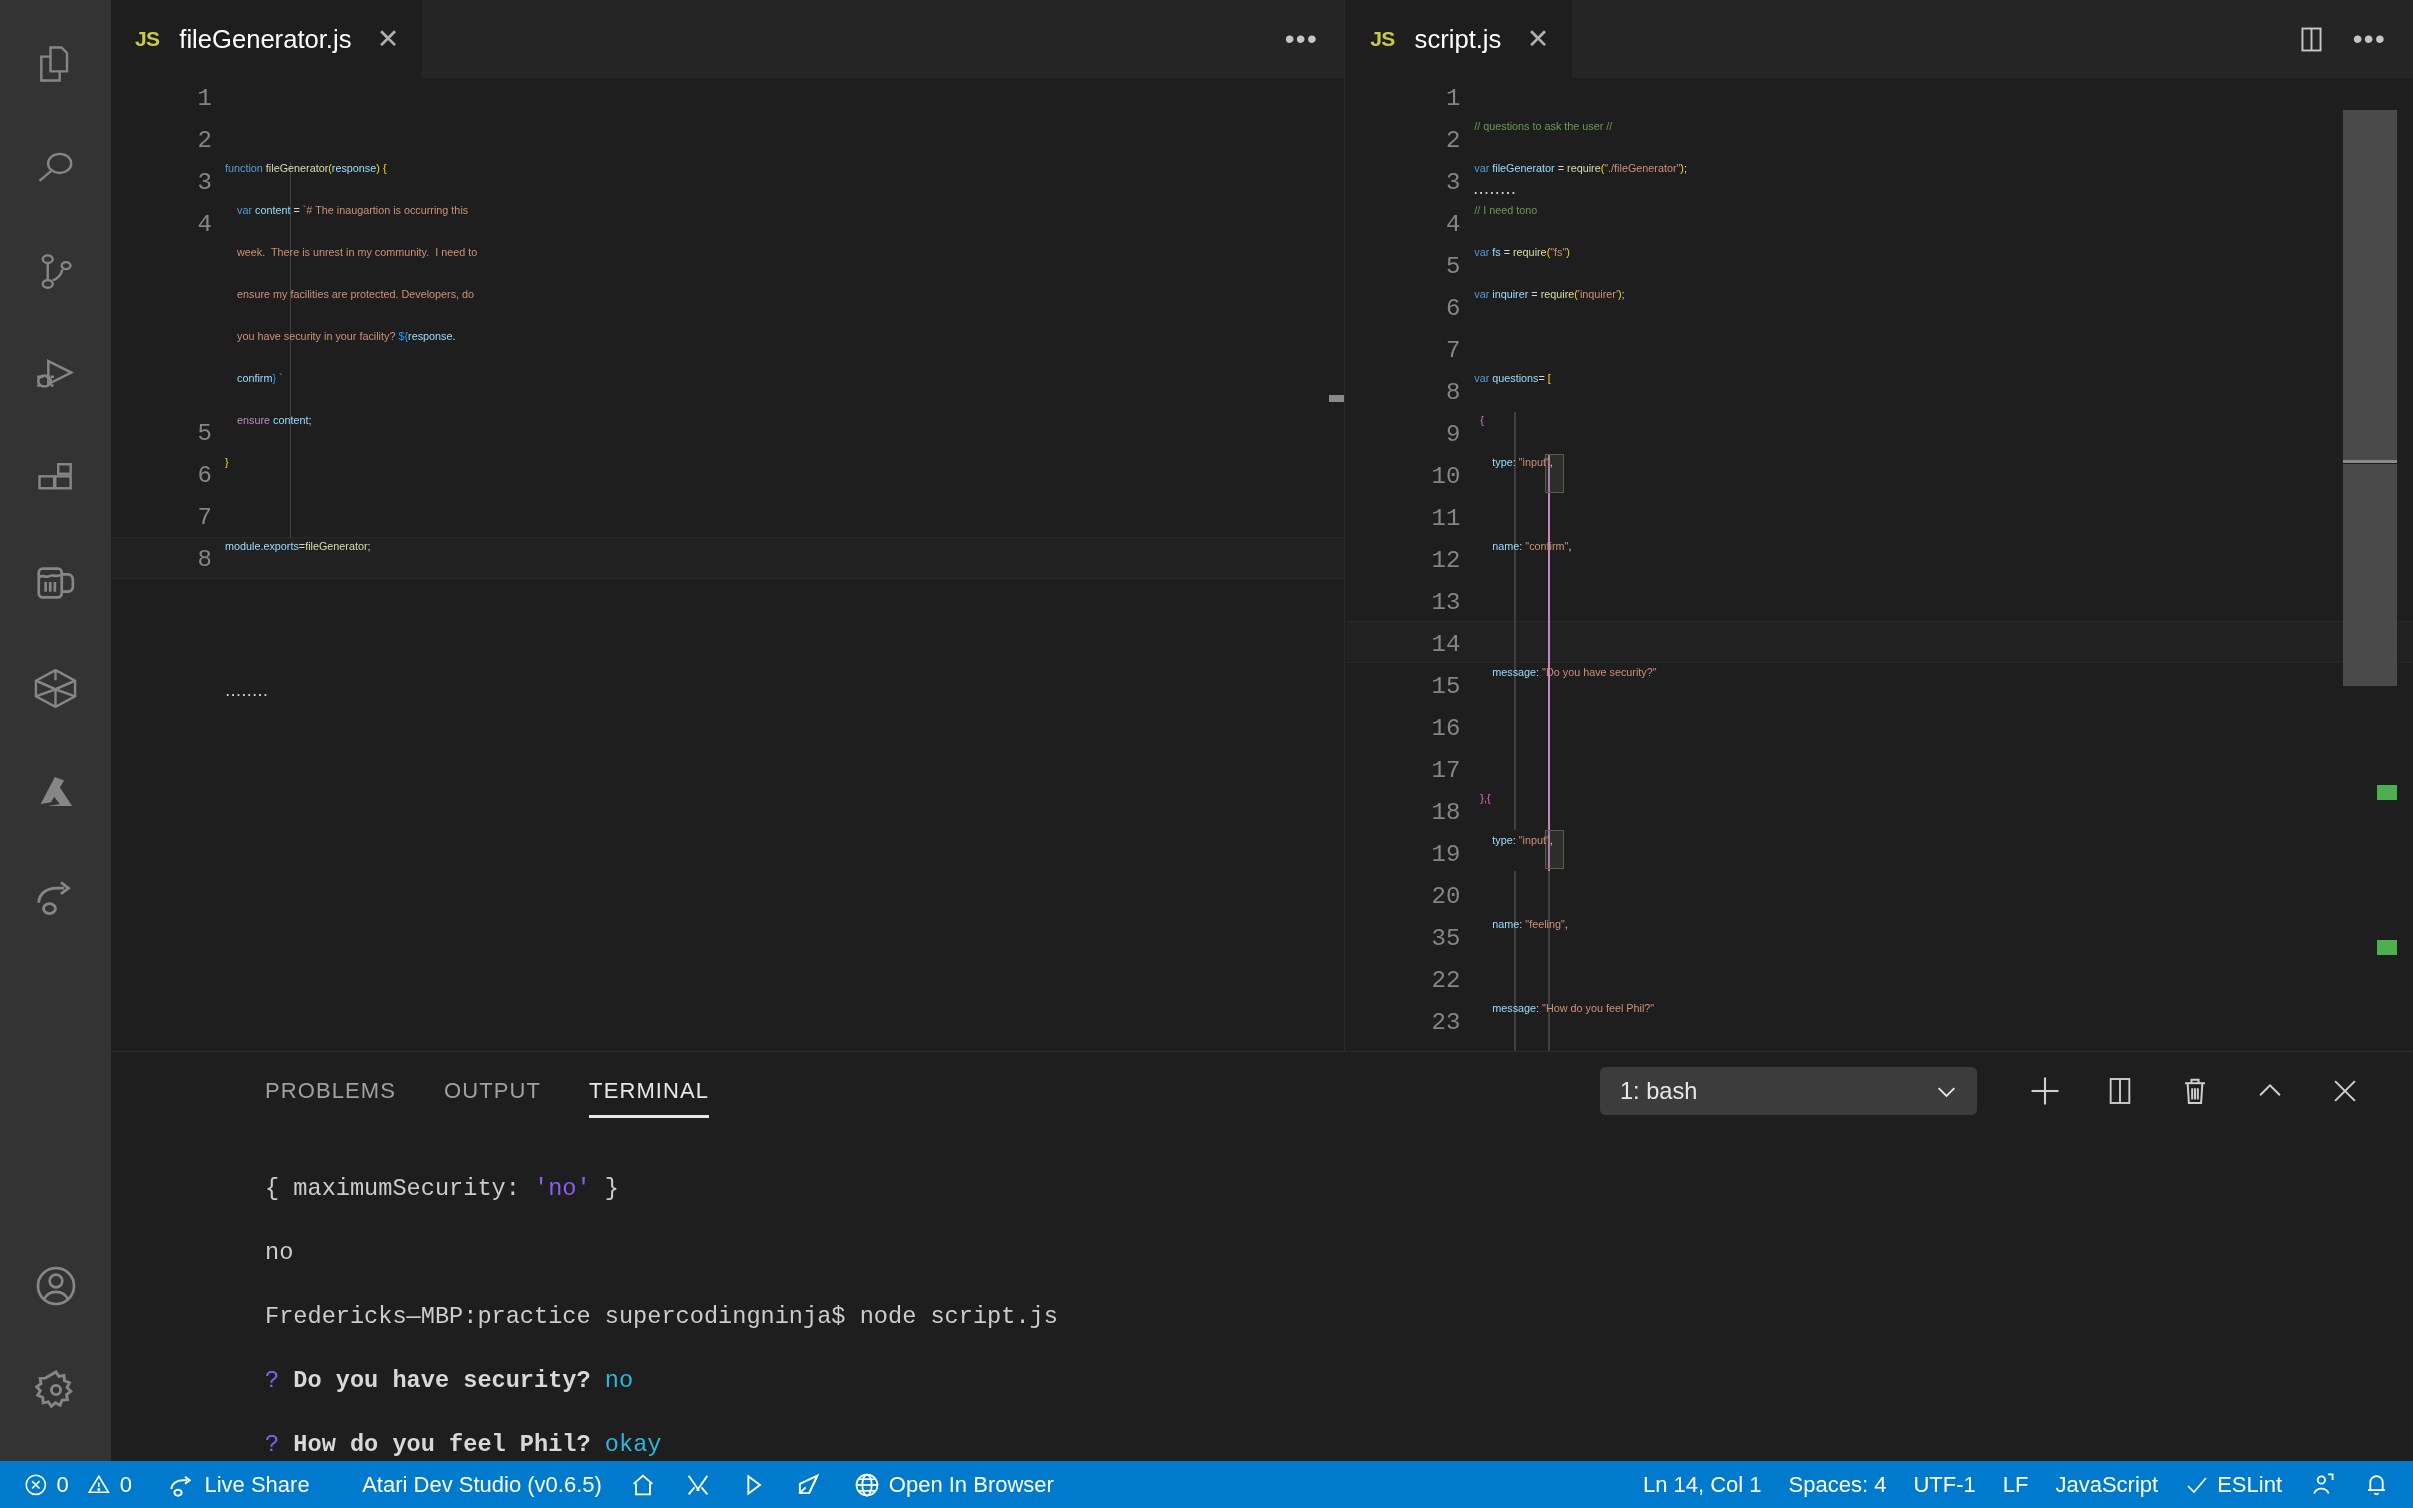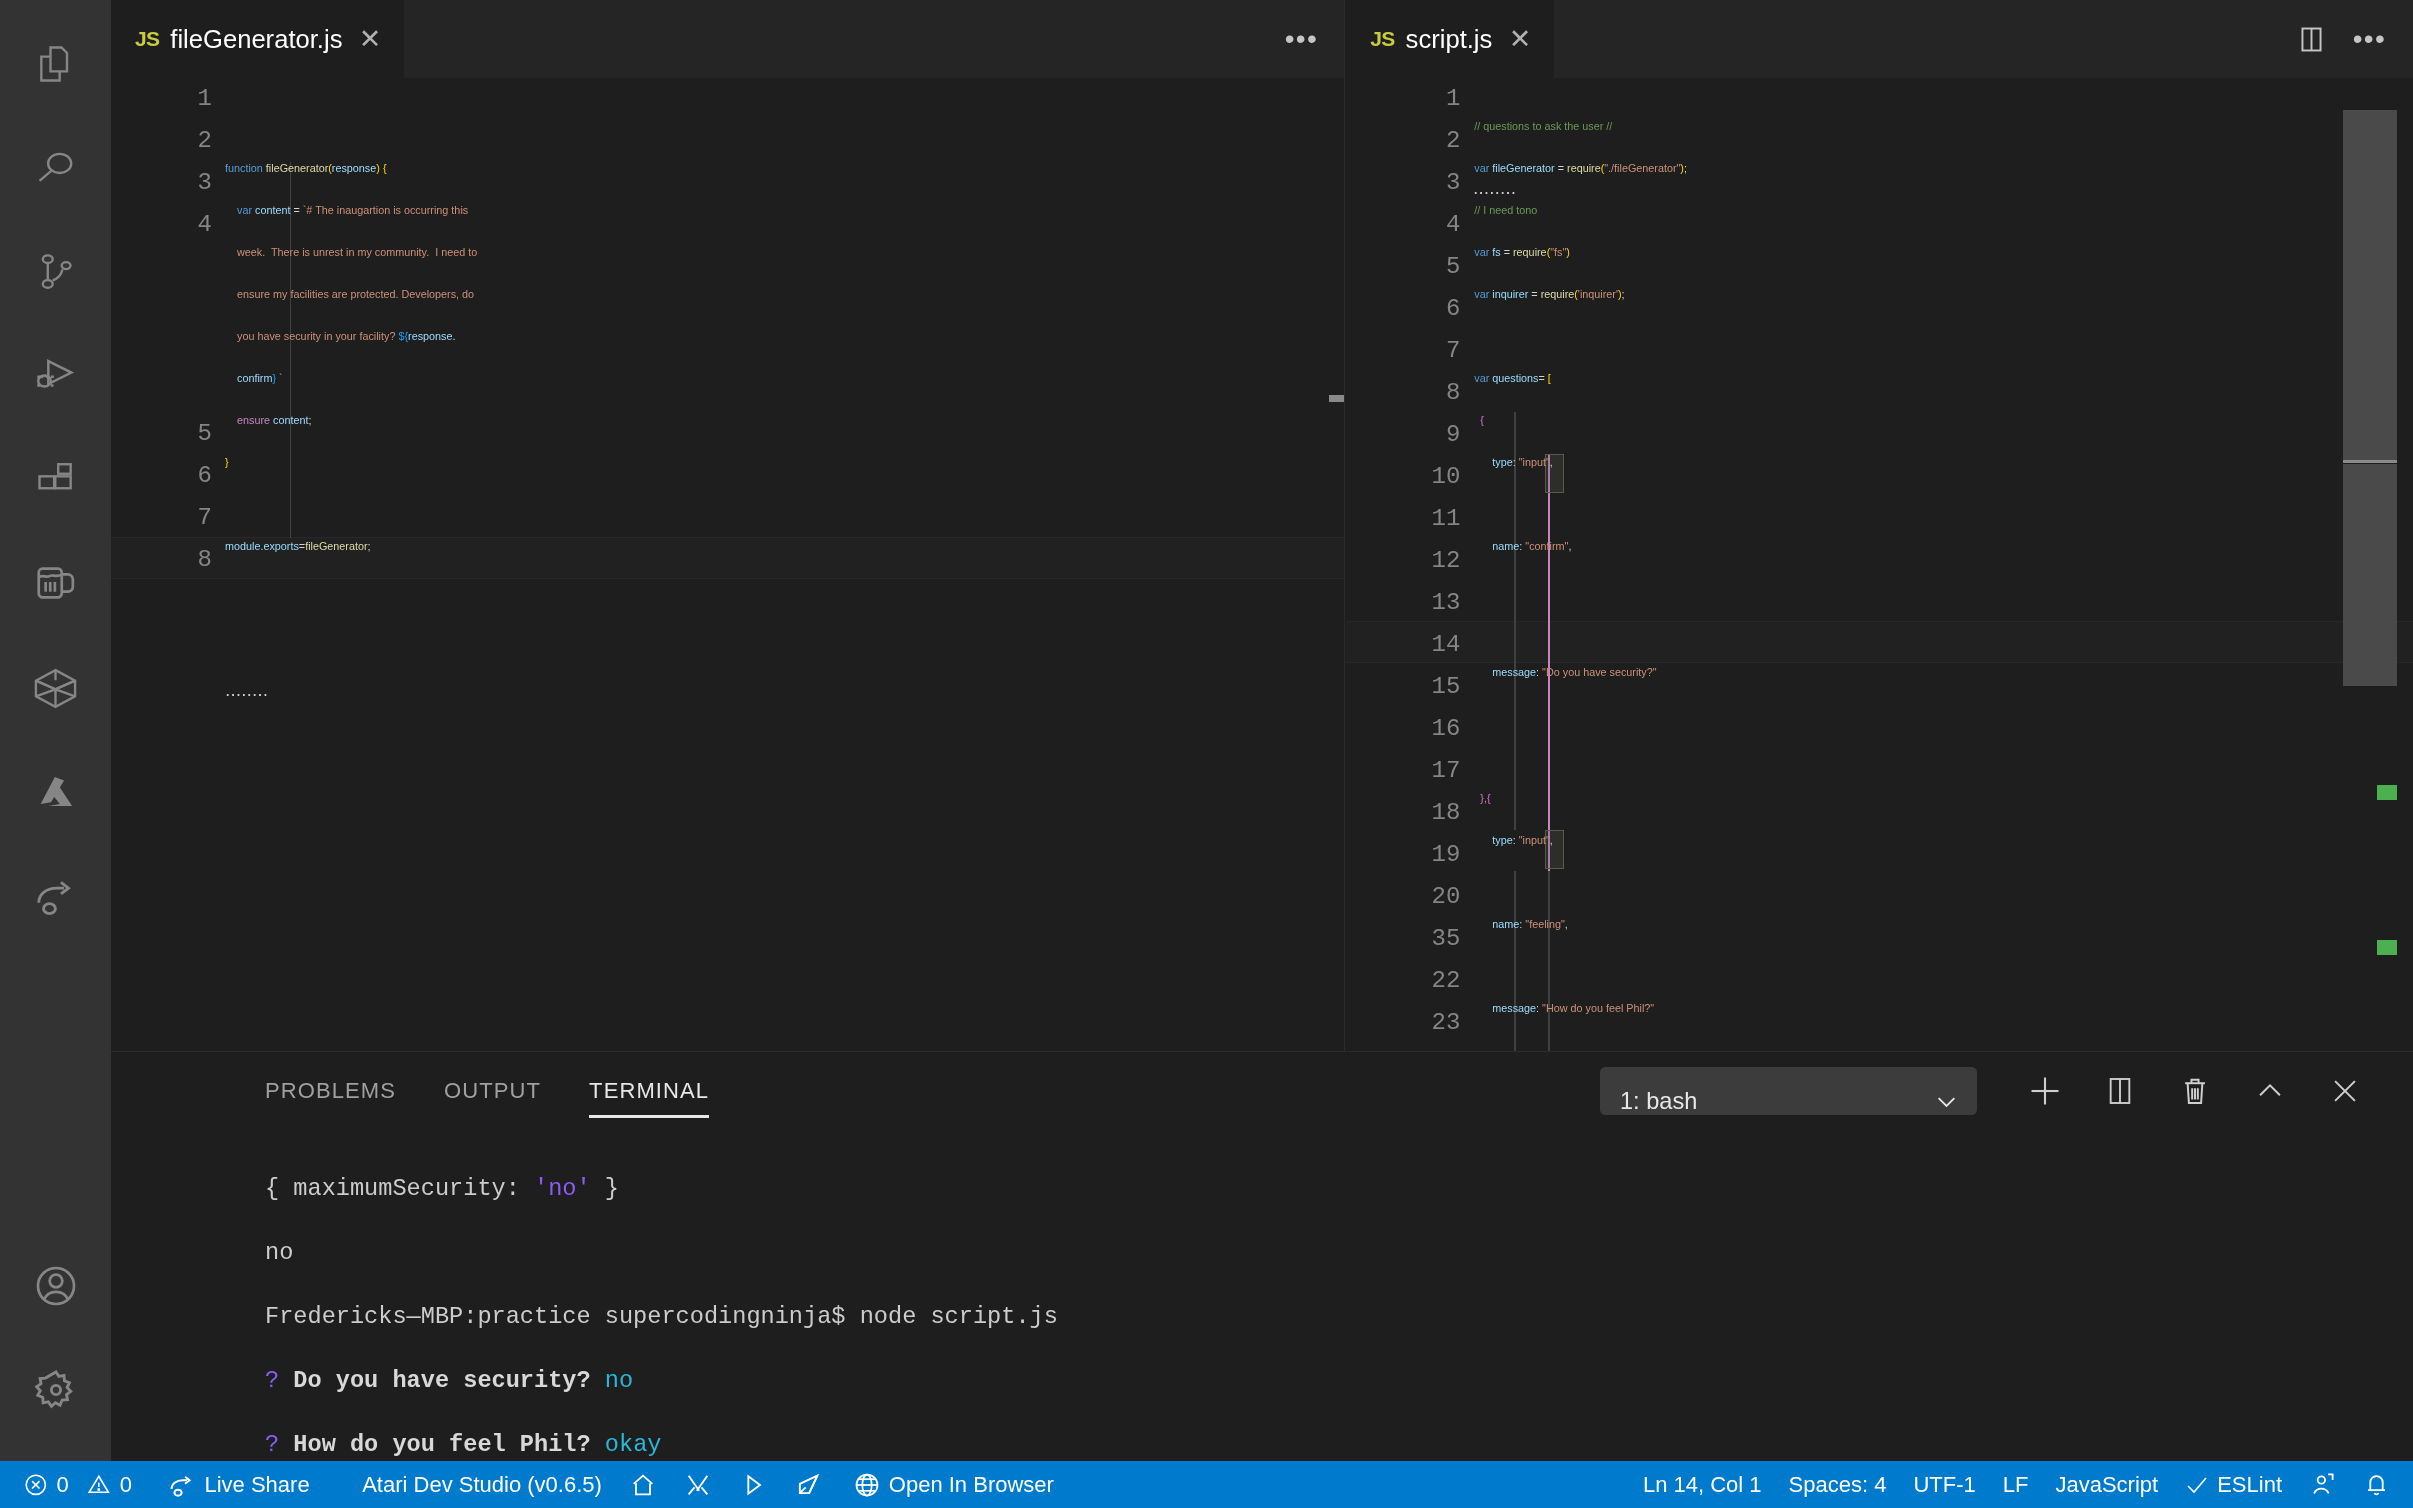--- a/index.html
+++ b/index.html
@@ -33,21 +33,21 @@
   .editor-area { flex:1 1 auto; display:flex; flex-direction:column; min-width:0; }
   .editor-groups { display:flex; flex:0 0 1051px; height:1051px; min-height:0; }
 
   .egroup { display:flex; flex-direction:column; min-width:0; position:relative; background:#1e1e1e; }
   .egroup.left  { flex:0 0 1234px; width:1234px; }
   .egroup.right { flex:1 1 auto; }
 
   
   .tabbar { height:78px; background:#252526; display:flex; align-items:stretch; position:relative; }
   .tab {
-    display:flex; align-items:center; gap:11px;
+    display:flex; align-items:center; gap:20px;
     padding:0 23px 0 24px;
     background:#1e1e1e; color:#ffffff;
     font-size:25.6px; height:78px;
     border-right:0.7px solid #252526;
     cursor:pointer; white-space:nowrap;
   }
   .tab .js-badge {
     color:#cbcb41; font-weight:bold; font-size:21px; letter-spacing:-0.7px;
   }
   .tab .tab-close { color:#b0b0b0; font-size:27px; line-height:1; margin-left:5.4px; }
@@ -124,21 +124,21 @@
   .ptab:first-child { padding-left:0; }
   .ptab.active { color:#e7e7e7; }
   .ptab.active::after {
     content:""; position:absolute; left:24px; right:24px; bottom:12px; height:3.4px; background:#e7e7e7;
   }
   .ptab:first-child.active::after { left:0; }
   .panel-spacer { flex:1 1 auto; }
   .panel-actions { display:flex; align-items:center; gap:0; }
   .term-select {
     width:377px; height:48px; background:#3c3c3c; border-radius:5.4px;
-    display:flex; align-items:flex-end; justify-content:space-between;
+    display:flex; align-items:center; justify-content:space-between;
     padding:0 17.5px 0 20px; color:#e7e7e7; font-size:23.6px; cursor:pointer;
     margin-right:30px;
   }
   .pa-btn { width:75px; height:75px; display:flex; align-items:center; justify-content:center;
             color:#cfcfcf; cursor:pointer; }
 
   .terminal-body {
     flex:1 1 auto; overflow:hidden; padding:10.8px 0 0 154px;
     font-family:"Liberation Mono", "DejaVu Sans Mono", monospace;
     font-size:23.6px; line-height:32px; color:#cccccc; white-space:pre;

